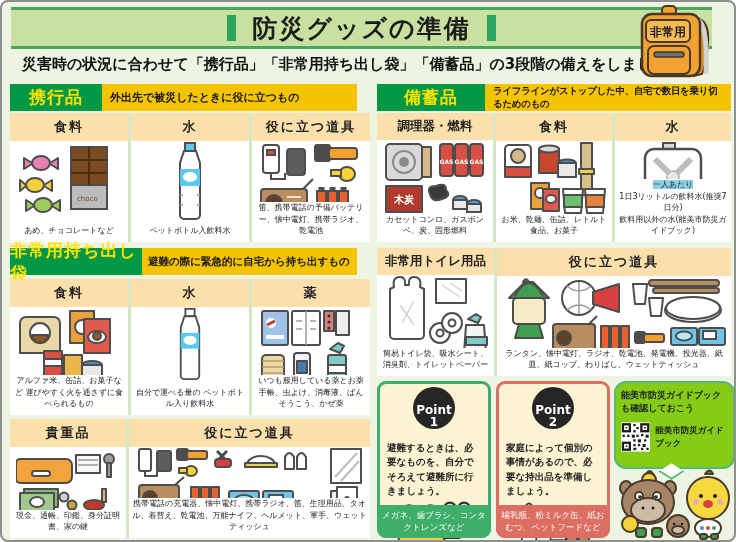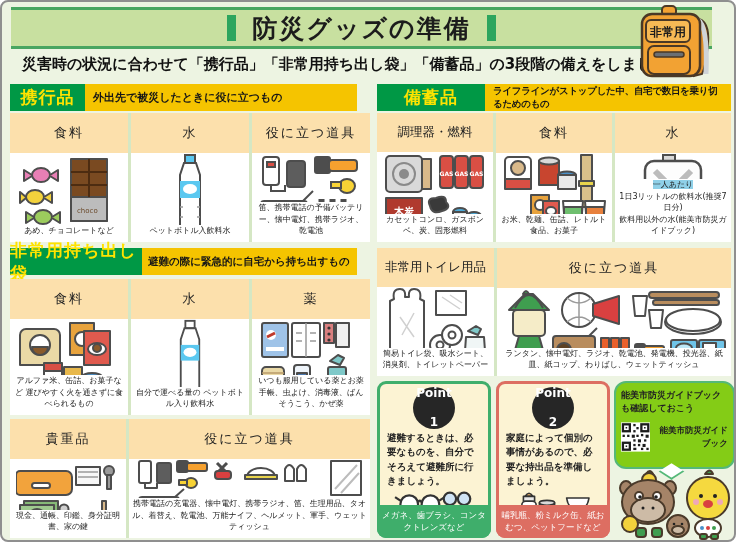--- a/index.html
+++ b/index.html
@@ -17,49 +17,49 @@
   .sec-head{position:absolute;height:27px;display:flex;}
   .sec-title{background:#009845;color:#ffe300;font-weight:bold;font-size:17px;
              display:flex;align-items:center;justify-content:center;letter-spacing:1px;flex:none;}
   .sec-sub{background:#f5c400;color:#161616;font-weight:bold;font-size:11px;
            display:flex;align-items:center;padding:0 8px;flex:1;}
   .sec-sub.small{font-size:9.5px;letter-spacing:-0.3px;}
   .sec-sub.mid{font-size:10.5px;padding:0 6px;}
   
   .tbl{position:absolute;display:flex;gap:3px;background:#d5e7c4;}
   .cell{background:#fff;flex:1;display:flex;flex-direction:column;min-width:0;}
-  .cell-h{background:#fce0ac;color:#222;font-weight:normal;font-size:13px;text-align:center;
-          padding:11px 0;letter-spacing:2px;}
+  .cell-h{background:#fce0ac;color:#222;font-weight:bold;font-size:13px;text-align:center;
+          padding:5px 0;letter-spacing:2px;}
   .cell-h.tight{letter-spacing:0;font-size:12.5px;}
   .cell-icons{flex:1;display:flex;align-items:flex-start;justify-content:center;overflow:hidden;}
   .cell-cap{font-size:8px;color:#222;text-align:center;padding:0 3px 5px;line-height:1.45;}
   .hl{background:#8fd0e8;}
   
   .pbox{position:absolute;top:379px;width:114px;height:157px;border-radius:9px;background:#fcf3d3;
         border:3px solid;box-sizing:border-box;}
   .pbox.green{border-color:#3fae6b;}
   .pbox.red{border-color:#dd6e62;}
-  .pbadge{width:42px;height:42px;border-radius:50%;background:#262626;color:#fff;margin:3px auto 2px;
-          display:flex;flex-direction:column;align-items:center;justify-content:space-between;
+  .pbadge{width:42px;height:42px;border-radius:50%;background:#262626;color:#fff;margin:3px auto 12px;
+          display:flex;flex-direction:column;align-items:center;justify-content:flex-end;
           font-weight:bold;font-size:12px;line-height:1.05;}
   .ptext{font-size:9.5px;font-weight:bold;padding:0 7px;color:#222;line-height:1.5;}
   .picons{display:flex;justify-content:center;margin-top:2px;}
   .pfoot{position:absolute;left:-3px;right:-3px;bottom:-3px;border-radius:0 0 9px 9px;color:#fff;
          font-weight:normal;font-size:8.5px;text-align:center;padding:4px 2px;line-height:1.5;}
   .pfoot.green{background:#3fae6b;}
   .pfoot.red{background:#dd6e62;}
   
   .bubble{position:absolute;left:612px;top:379px;width:121px;height:88px;background:#84cc16;
           border:2.5px solid #55b878;border-radius:12px;padding:6px 5px;box-sizing:border-box;z-index:3;}
   .bubble-tail{position:absolute;left:48px;bottom:-12px;width:13px;height:13px;background:#fff;
           border-right:2.5px solid #55b878;border-bottom:2.5px solid #55b878;
           transform:rotate(45deg) skew(-12deg,-12deg);}
   .btext{font-size:9px;font-weight:bold;line-height:1.45;color:#222;}
   .brow{display:flex;gap:5px;margin-top:3px;align-items:center;}
-  .bcap{font-size:8.5px;font-weight:bold;color:#222;line-height:1.5;text-align:right;}
+  .bcap{font-size:8.5px;font-weight:bold;color:#222;line-height:1.5;}
   .mascots{position:absolute;left:610px;top:464px;z-index:2;}
 </style>
 </head>
 <body>
 
 <div class="page">
 
   <div class="title-band">
     <span class="tbar"></span>
     <h1 class="main-title">防災グッズの準備</h1>
@@ -73,21 +73,21 @@
     <rect x="4" y="10" width="58" height="62" rx="10" fill="#f2a233" stroke="#4a3826" stroke-width="2.5"></rect>
     <rect x="8" y="16" width="44" height="22" rx="5" fill="#f7ba55" stroke="#4a3826" stroke-width="2"></rect>
     <text x="30" y="32" text-anchor="middle" font-size="12" font-weight="bold" fill="#1c1c1c">非常用</text>
     <rect x="10" y="42" width="42" height="28" rx="6" fill="#f2a233" stroke="#4a3826" stroke-width="2"></rect>
     <rect x="16" y="48" width="30" height="5" rx="2.5" fill="#6b6f73" stroke="#4a3826" stroke-width="1.5"></rect>
   </svg>
 
   <div class="subtitle">災害時の状況に合わせて「携行品」「非常用持ち出し袋」「備蓄品」の3段階の備えをしましょう</div>
 
   <div class="sec-head" style="left:8px;top:82px;width:347px;">
-    <div class="sec-title" style="width:75px;font-family:Liberation Serif, serif;">携行品</div>
+    <div class="sec-title" style="width:92px;font-family:Liberation Serif, serif;">携行品</div>
     <div class="sec-sub">外出先で被災したときに役に立つもの</div>
   </div>
 
   <div class="tbl" style="left:8px;top:111px;width:360px;height:129px;">
     <div class="cell">
       <div class="cell-h">食料</div>
       <div class="cell-icons">
         <svg width="100" height="78" viewBox="0 0 100 78">
           <g stroke="#4d4d4d" stroke-width="2" stroke-linejoin="round">
             <path d="M13 22 l-8 -5 v11 l8 -5" fill="#e87fb5"></path>

